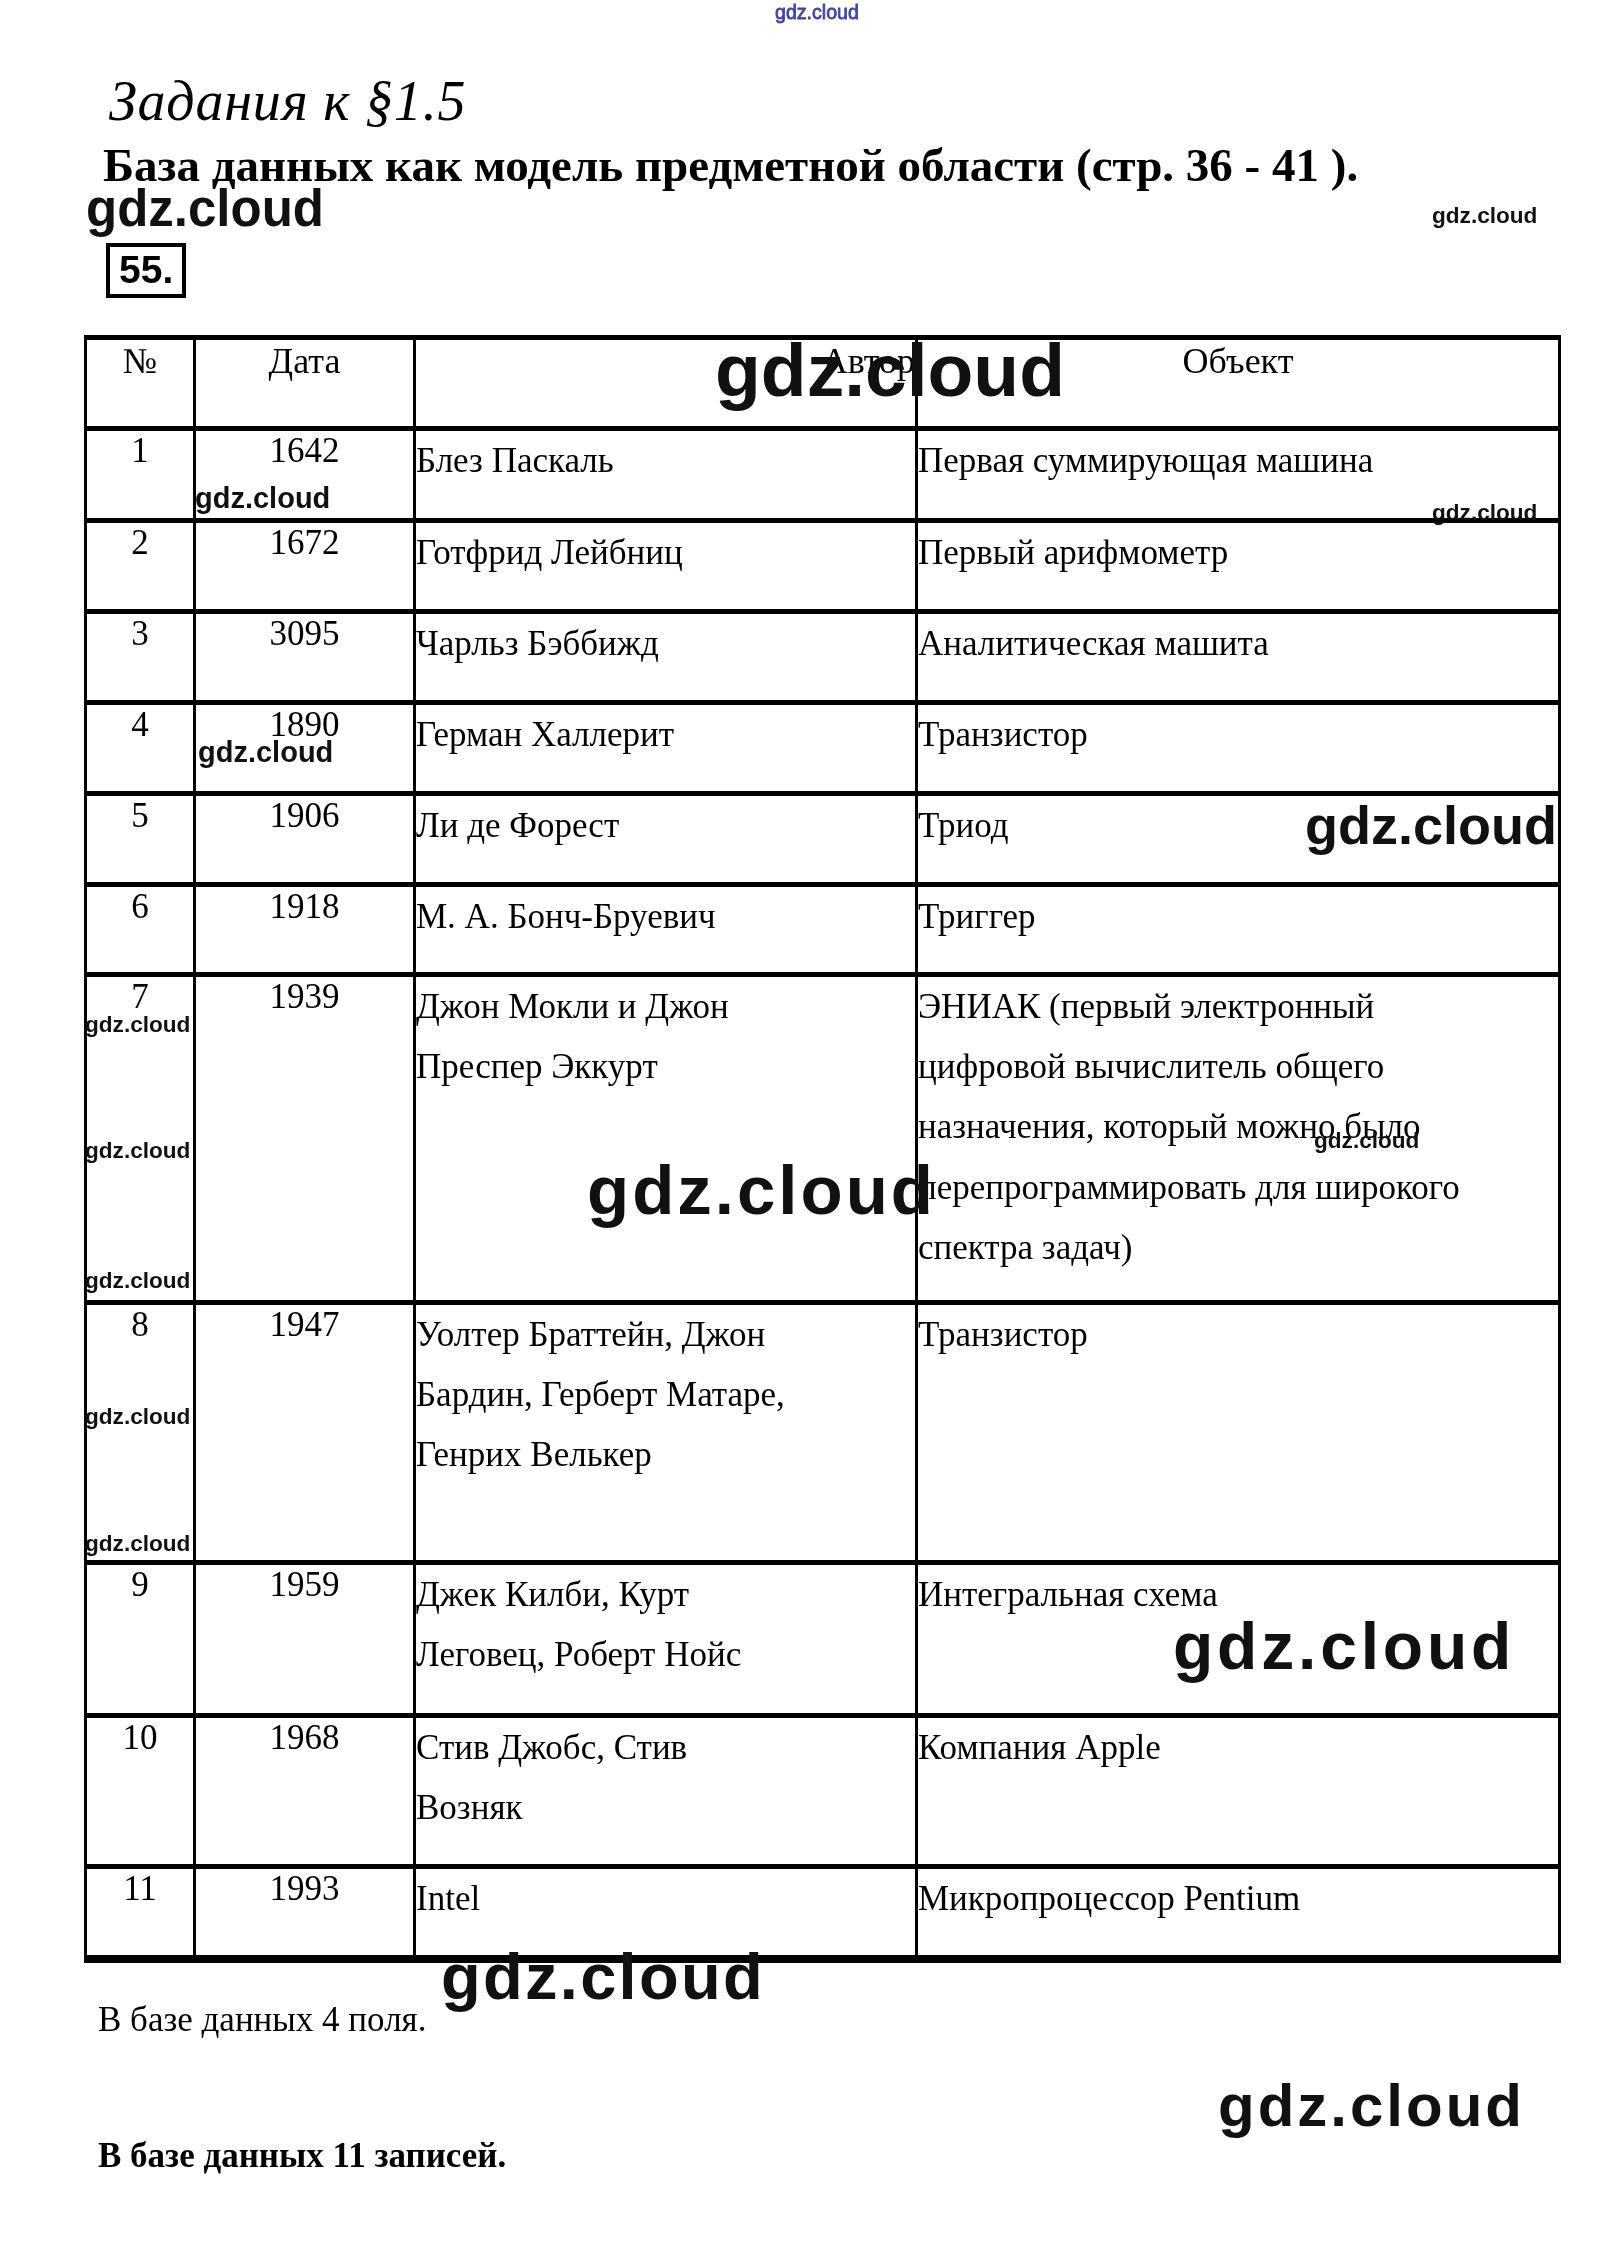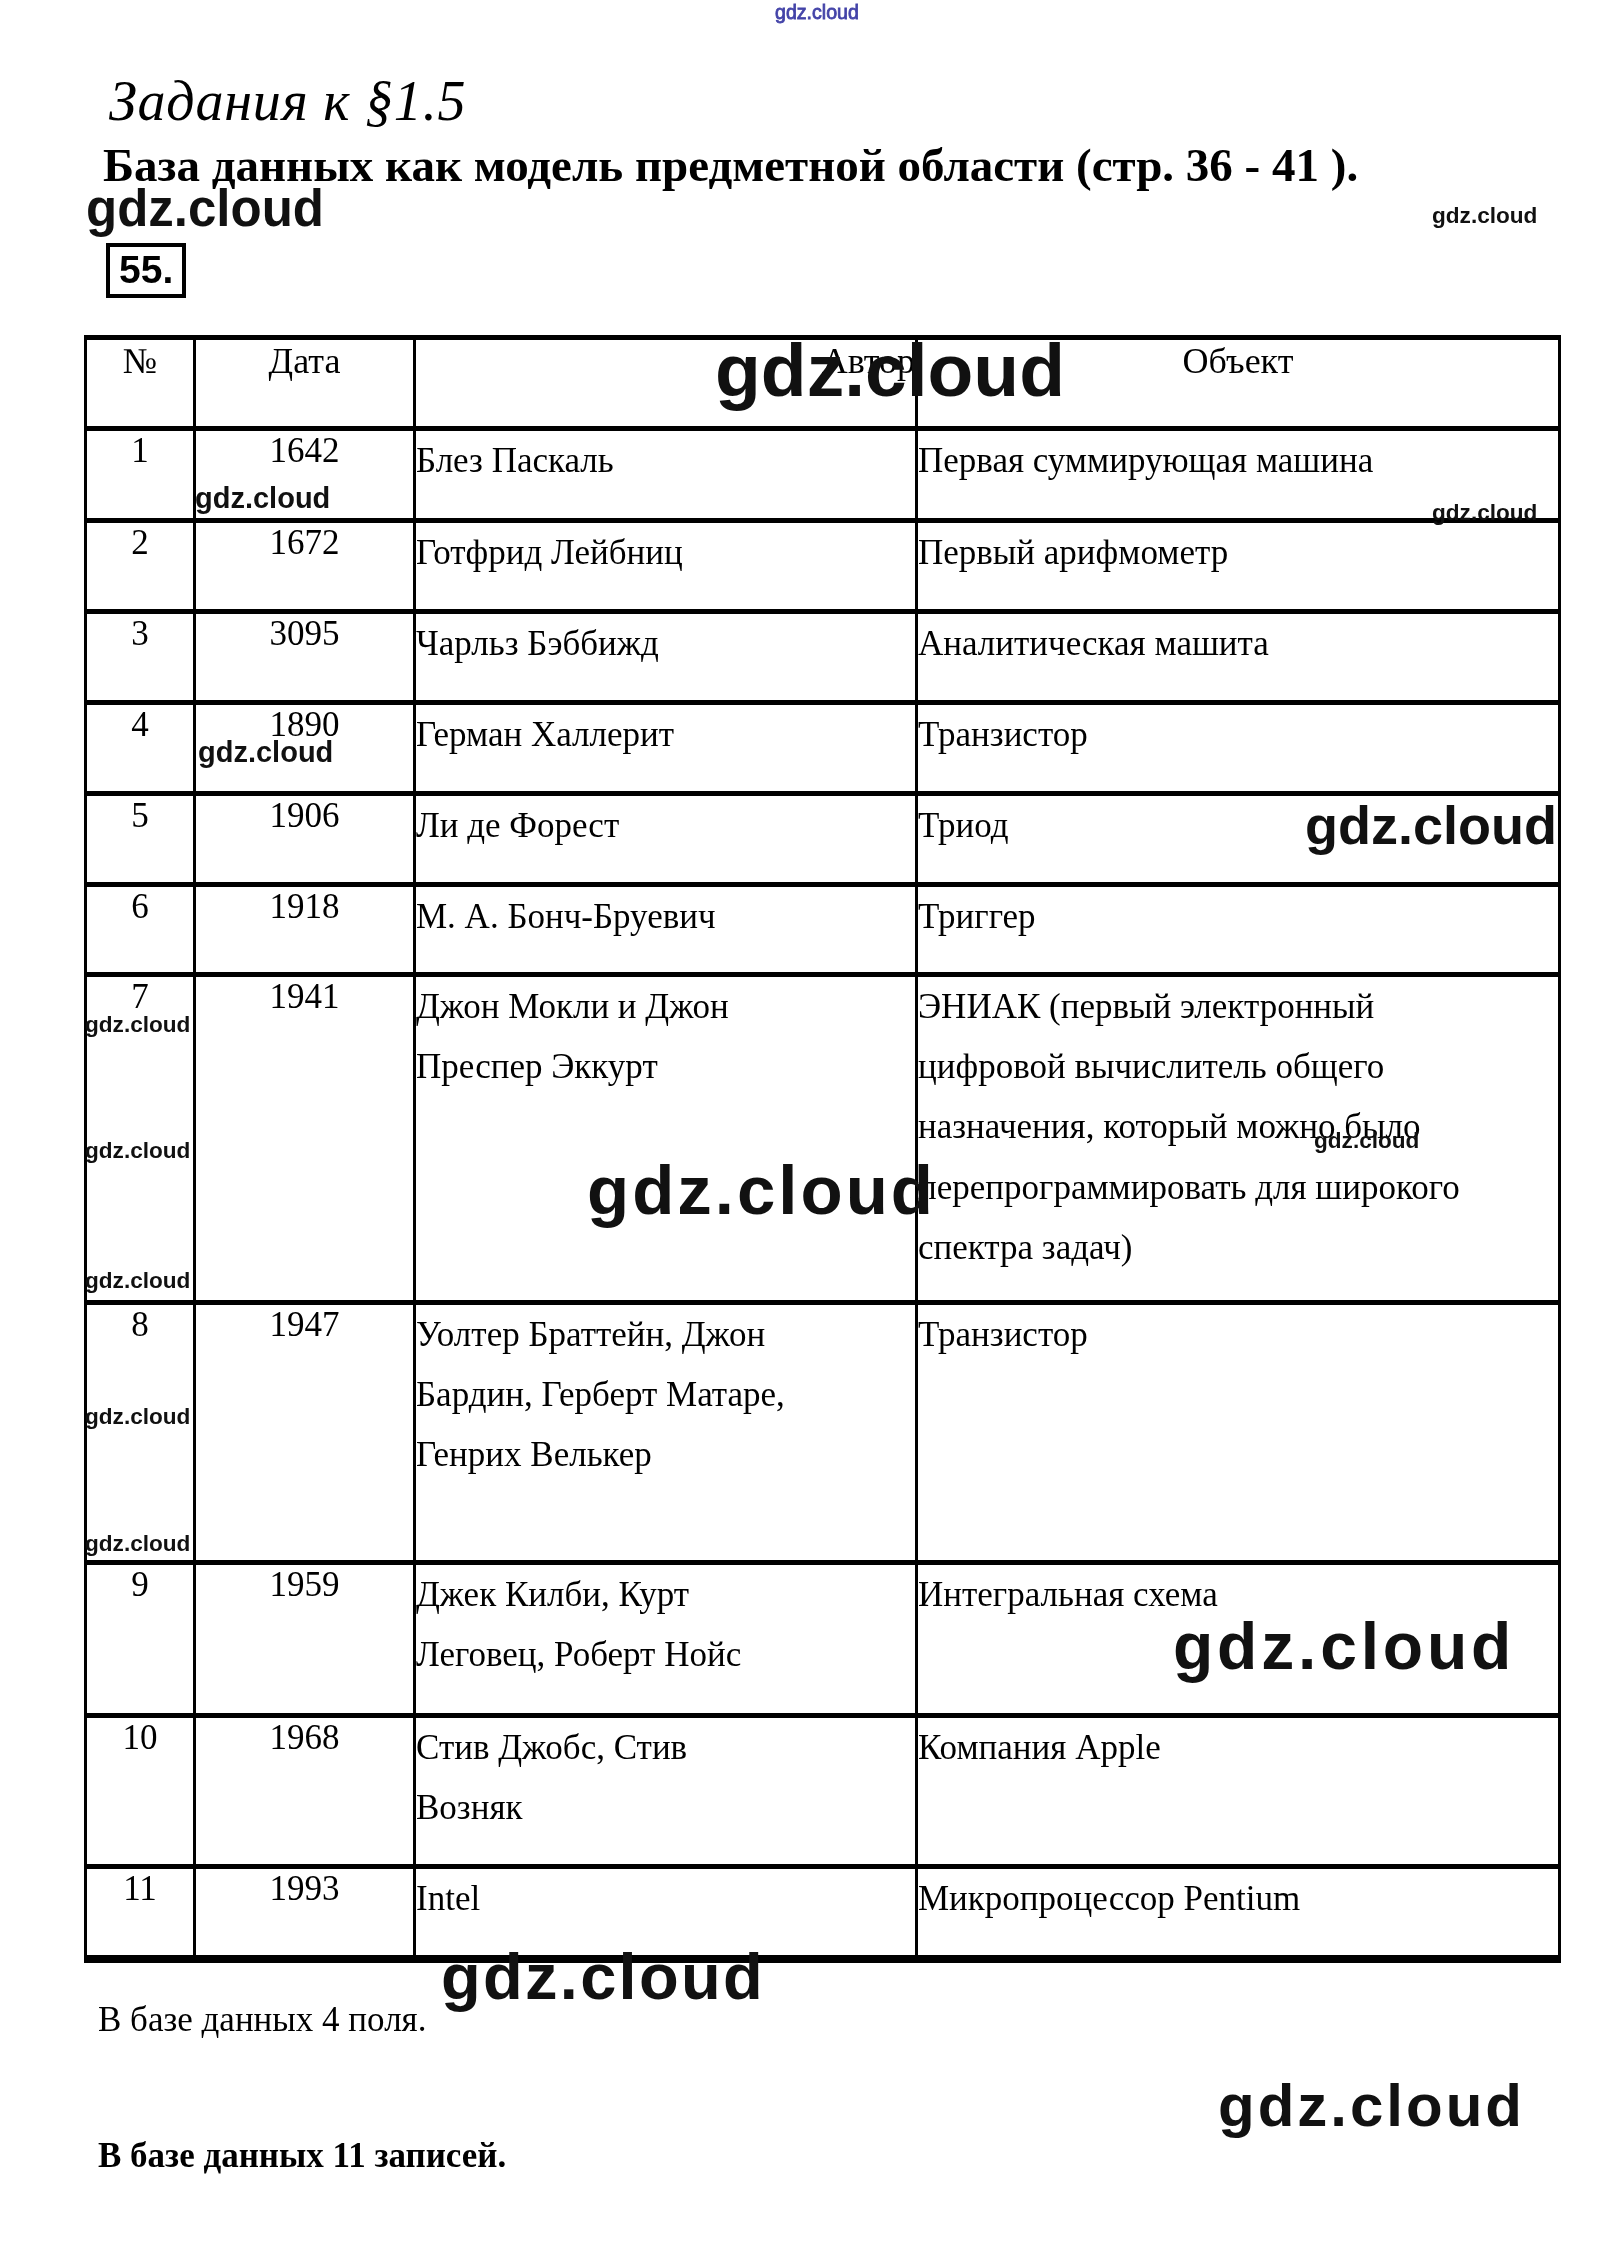--- a/index.html
+++ b/index.html
@@ -188,21 +188,21 @@
       <td class="c-date">1918</td>
       <td class="c-author">
             <div class="wrapbox-author">М. А. Бонч-Бруевич</div>
           </td>
       <td class="c-object">
             <div class="wrapbox-object">Триггер</div>
           </td>
     </tr>
     <tr style="height:328px">
       <td class="c-num">7</td>
-      <td class="c-date">1941</td>
+      <td class="c-date">1939</td>
       <td class="c-author">
             <div class="wrapbox-author">Джон Мокли и Джон Преспер Эккурт</div>
           </td>
       <td class="c-object">
             <div class="wrapbox-object">ЭНИАК (первый электронный цифровой вычислитель общего назначения, который можно было перепрограммировать для широкого спектра задач)</div>
           </td>
     </tr>
     <tr style="height:260px">
       <td class="c-num">8</td>
       <td class="c-date">1947</td>

